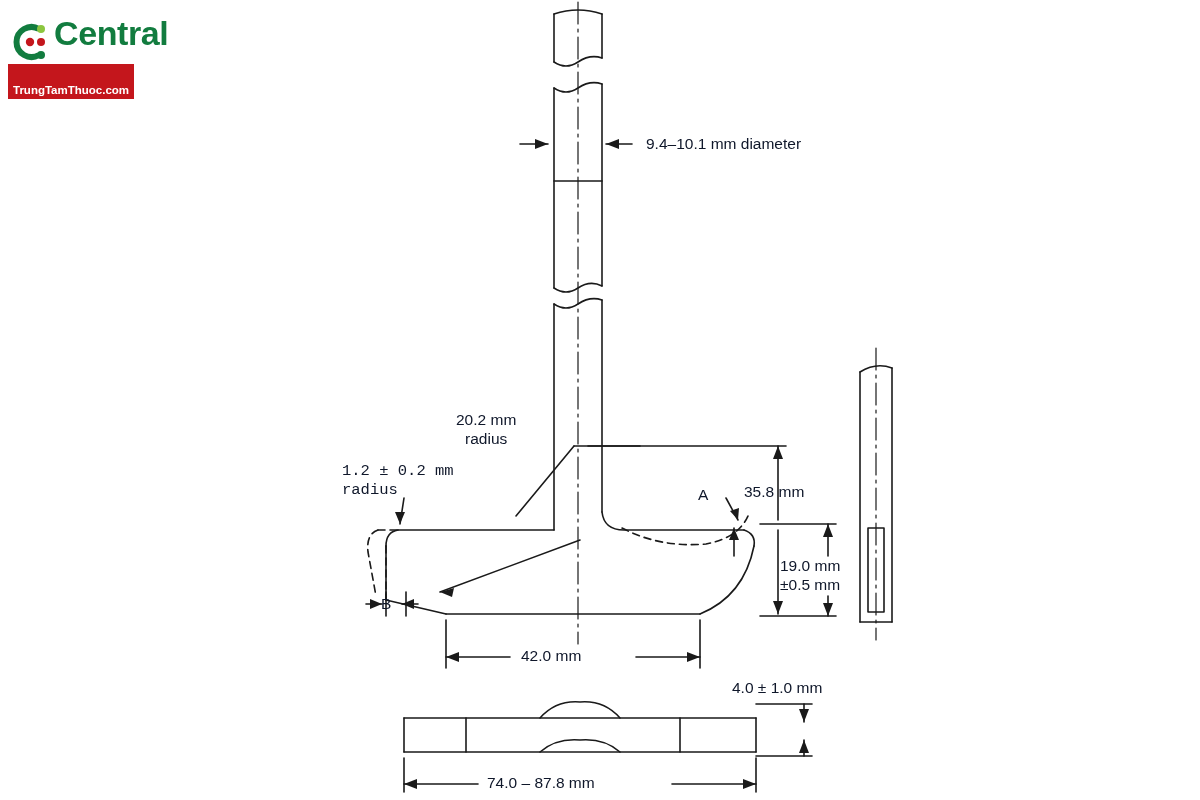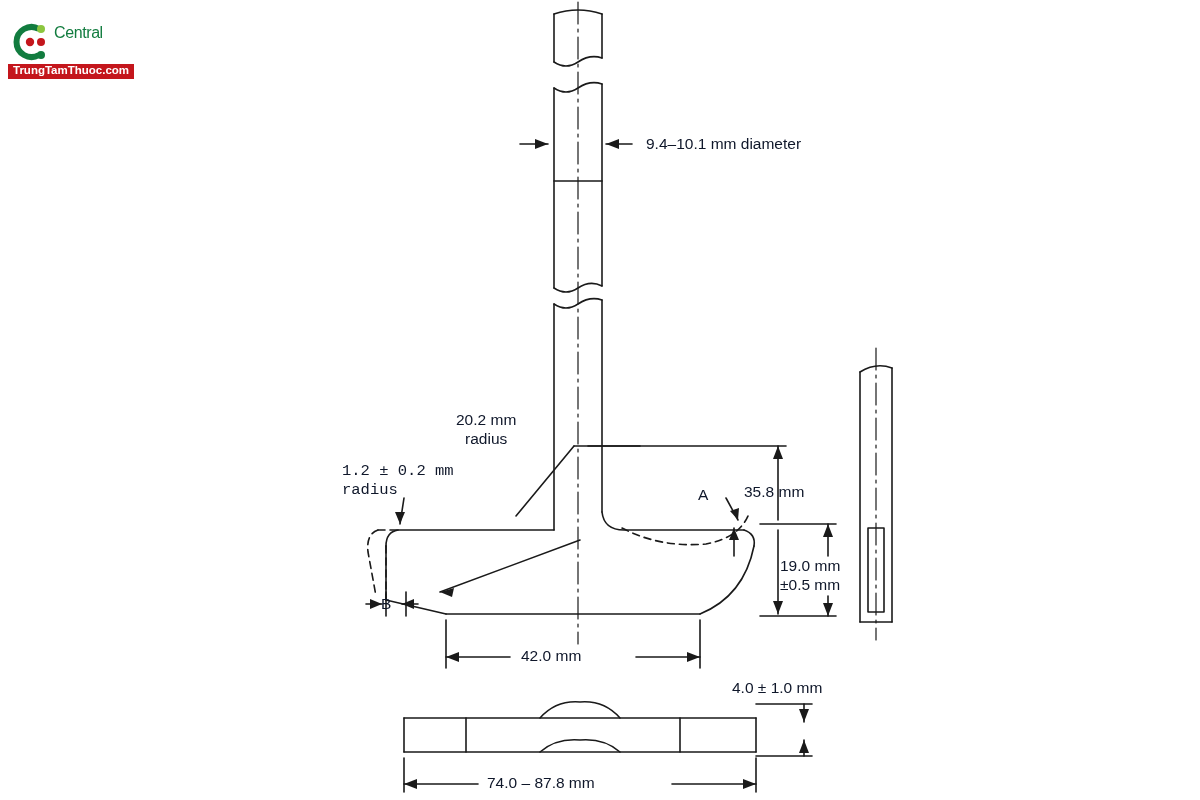--- a/index.html
+++ b/index.html
@@ -32,43 +32,43 @@
     position: absolute;
     left: 0px;
     top: 2px;
     width: 44px;
     height: 44px;
   }
   .logo-name {
     position: absolute;
     left: 46px;
     top: 2px;
-    font-size: 16px;
-    font-weight: normal;
+    font-size: 34px;
+    font-weight: bold;
     color: #127c3f;
     letter-spacing: -0.4px;
     line-height: 26px;
   }
   .logo-sub {
     position: absolute;
     left: 48px;
     top: 46px;
     font-size: 10px;
     color: #4a4a4a;
     line-height: 11px;
   }
   .logo-url {
     position: absolute;
     left: 0px;
     top: 46px;
     background: #c4161c;
     color: #ffffff;
     font-size: 11.5px;
     font-weight: bold;
-    padding: 0 5px 3px 5px;
+    padding: 20px 5px 3px 5px;
     line-height: 12px;
     white-space: nowrap;
   }
   .lbl {
     position: absolute;
     font-size: 15.5px;
     line-height: 19px;
     color: #0f172a;
     white-space: pre;
   }

